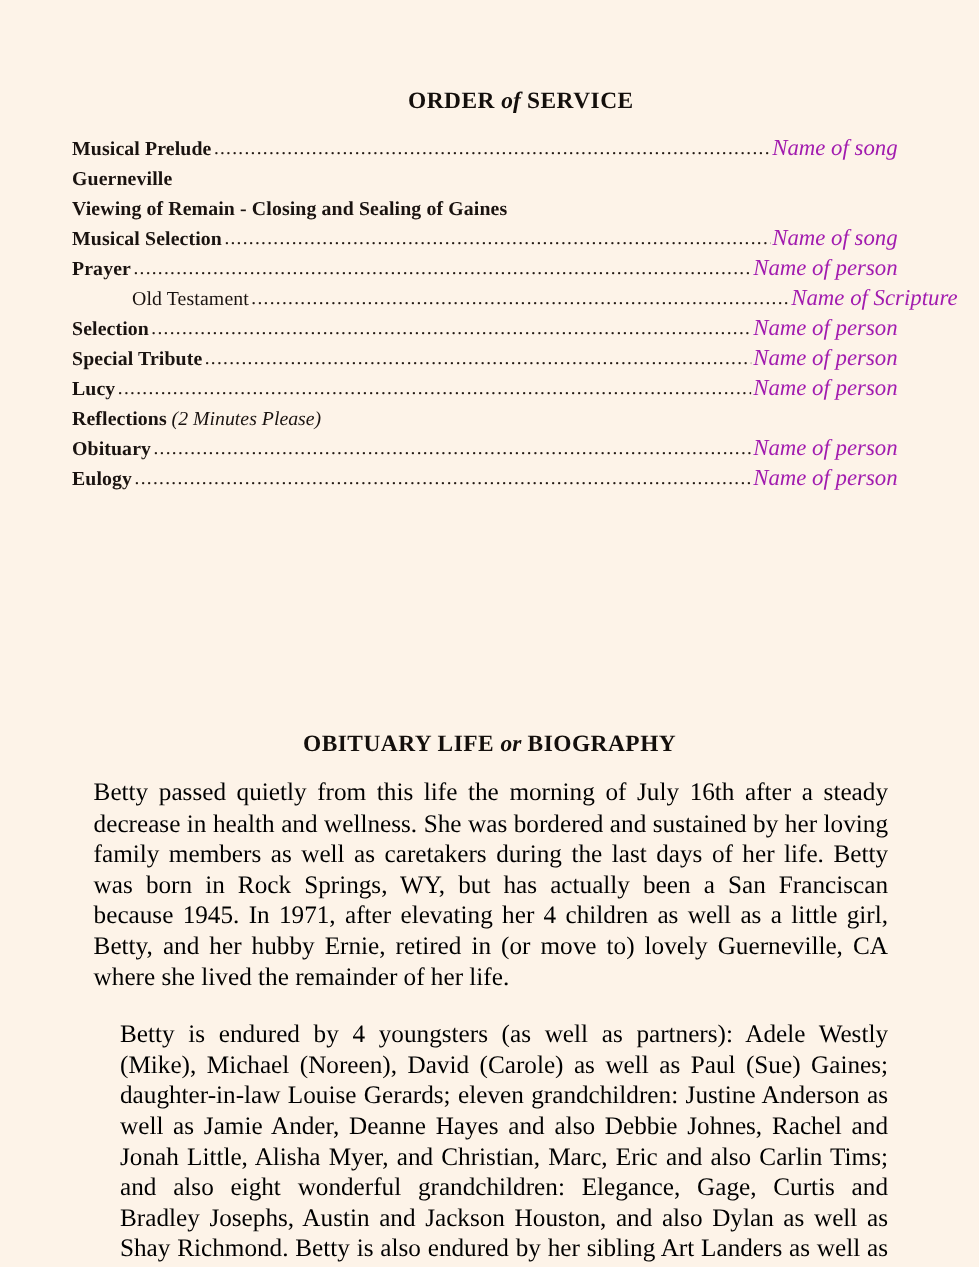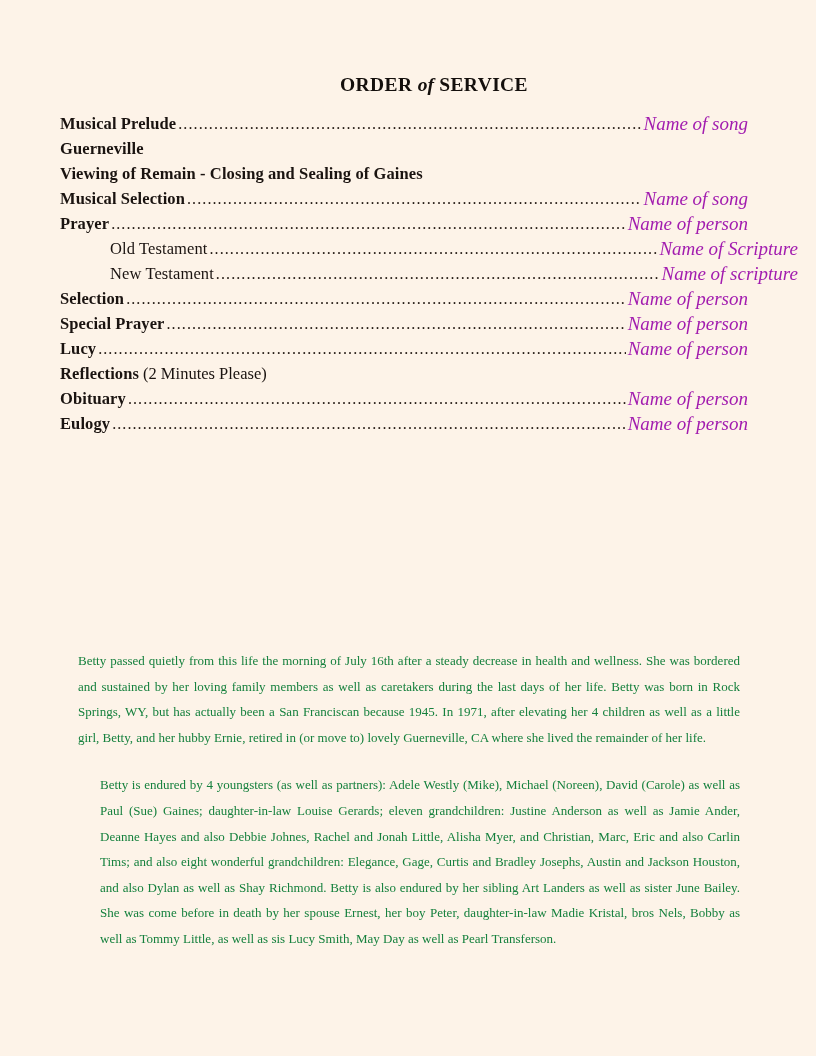--- a/index.html
+++ b/index.html
@@ -63,20 +63,21 @@
     font-size: 16.5px;
     line-height: 25px;
     white-space: nowrap;
   }
   .service-row .label {
     font-weight: bold;
     letter-spacing: 0.1px;
     flex: 0 0 auto;
   }
   .service-row .note {
+    font-style: italic;
     font-weight: normal;
     flex: 0 0 auto;
     padding-left: 4px;
   }
   .service-row.sub {
     padding-left: 50px;
   }
   .service-row.sub .label {
     font-weight: normal;
     font-family: Liberation Serif, serif;
@@ -108,25 +109,25 @@
 
   
   .obit-body {
     position: absolute;
     left: 78px;
     top: 648px;
     width: 662px;
   }
   .obit-body p {
     margin: 0 0 22px 0;
-    font-size: 13px;
+    font-size: 21px;
     line-height: 25.6px;
     text-align: justify;
     text-justify: inter-word;
-    color: #15803d;
+    color: #000000;
   }
   .obit-body p:last-child {
     margin-bottom: 0;
     margin-left: 22px;
   }
 </style>
 </head>
 <body>
 
 <div class="page">
@@ -153,32 +154,27 @@
       <div class="service-row">
         <span class="label">Prayer</span>
         <span class="leader"></span>
         <span class="value">Name of person</span>
       </div>
       <div class="service-row sub">
         <span class="label">Old Testament</span>
         <span class="leader"></span>
         <span class="value">Name of Scripture</span>
       </div>
-      <div class="service-row sub">
-        <span class="label">New Testament</span>
-        <span class="leader"></span>
-        <span class="value">Name of scripture</span>
-      </div>
       <div class="service-row">
         <span class="label">Selection</span>
         <span class="leader"></span>
         <span class="value">Name of person</span>
       </div>
       <div class="service-row">
-        <span class="label">Special Prayer</span>
+        <span class="label">Special Tribute</span>
         <span class="leader"></span>
         <span class="value">Name of person</span>
       </div>
       <div class="service-row">
         <span class="label">Lucy</span>
         <span class="leader"></span>
         <span class="value">Name of person</span>
       </div>
       <div class="service-row no-leader">
         <span class="label">Reflections</span>
@@ -189,19 +185,20 @@
         <span class="leader"></span>
         <span class="value">Name of person</span>
       </div>
       <div class="service-row">
         <span class="label">Eulogy</span>
         <span class="leader"></span>
         <span class="value">Name of person</span>
       </div>
     </div>
 
+  <h1 class="heading" id="obit-heading"><span>OBITUARY LIFE </span><span class="conj">or</span><span> BIOGRAPHY</span></h1>
 
   <div class="obit-body">
       <p>Betty passed quietly from this life the morning of July 16th after a steady decrease in health and wellness. She was bordered and sustained by her loving family members as well as caretakers during the last days of her life. Betty was born in Rock Springs, WY, but has actually been a San Franciscan because 1945. In 1971, after elevating her 4 children as well as a little girl, Betty, and her hubby Ernie, retired in (or move to) lovely Guerneville, CA where she lived the remainder of her life.</p>
       <p>Betty is endured by 4 youngsters (as well as partners): Adele Westly (Mike), Michael (Noreen), David (Carole) as well as Paul (Sue) Gaines; daughter-in-law Louise Gerards; eleven grandchildren: Justine Anderson as well as Jamie Ander, Deanne Hayes and also Debbie Johnes, Rachel and Jonah Little, Alisha Myer, and Christian, Marc, Eric and also Carlin Tims; and also eight wonderful grandchildren: Elegance, Gage, Curtis and Bradley Josephs, Austin and Jackson Houston, and also Dylan as well as Shay Richmond. Betty is also endured by her sibling Art Landers as well as sister June Bailey. She was come before in death by her spouse Ernest, her boy Peter, daughter-in-law Madie Kristal, bros Nels, Bobby as well as Tommy Little, as well as sis Lucy Smith, May Day as well as Pearl Transferson.</p>
     </div>
 
 </div>
 
 </body></html>

